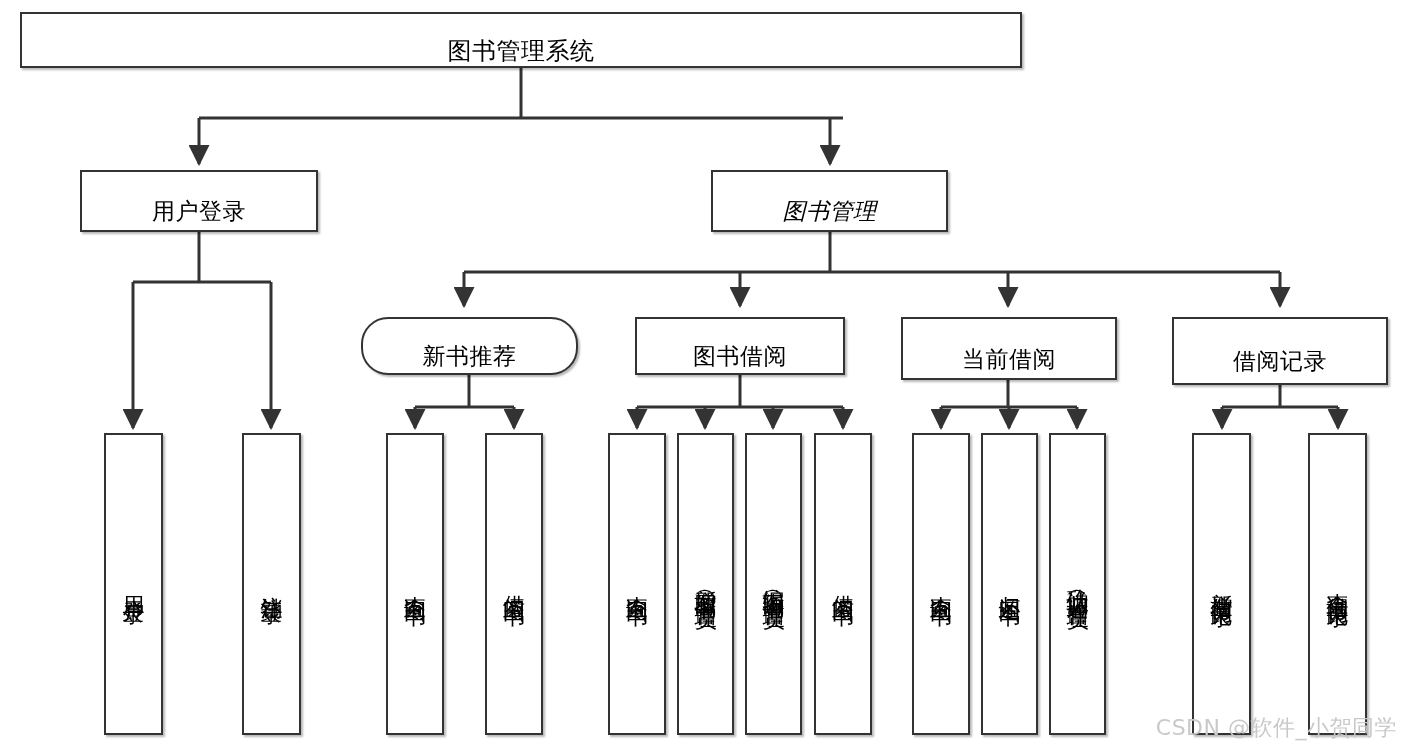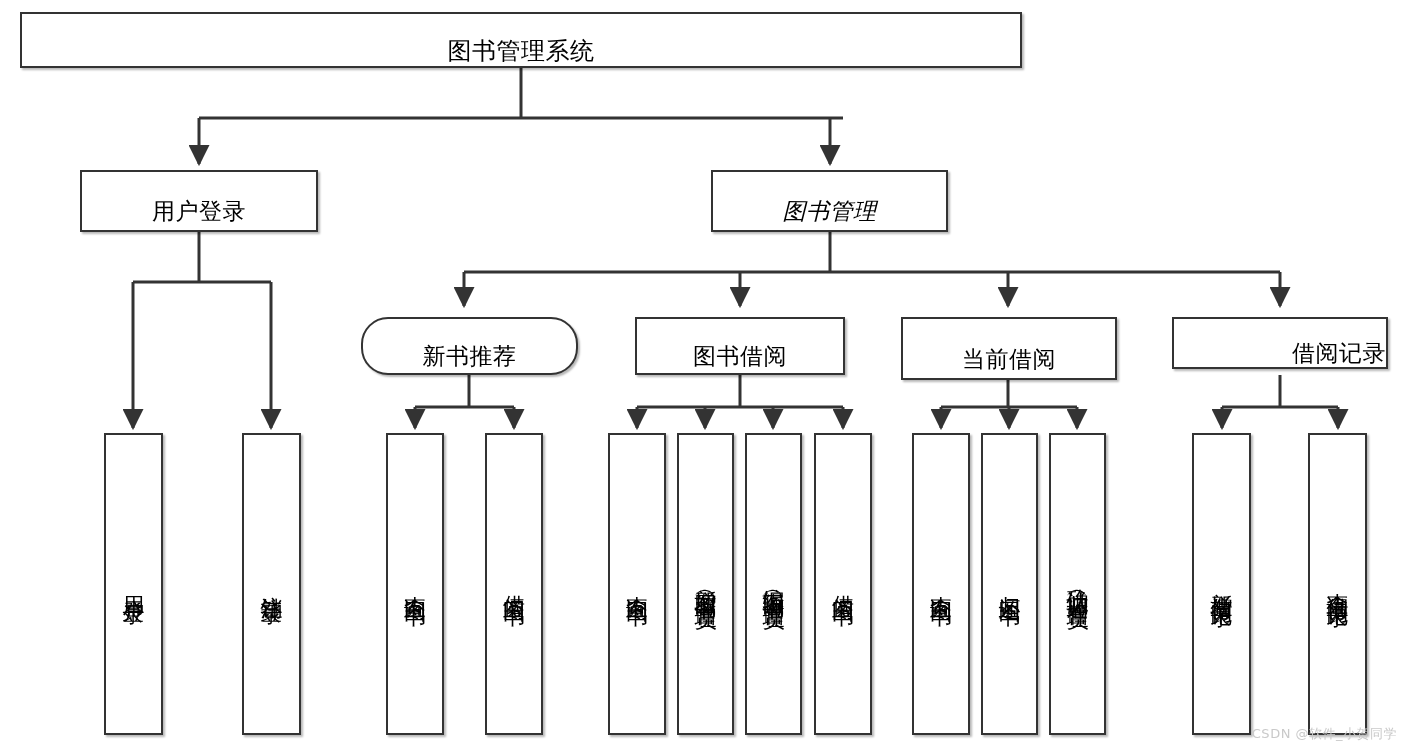--- a/index.html
+++ b/index.html
@@ -60,21 +60,21 @@
     text-orientation: upright;
     font-size: 22px;
     letter-spacing: 3px;
     line-height: 1;
   }
   .node.root .label { font-size: 24px; }
   .watermark {
     position: absolute;
     right: 8px;
     bottom: 4px;
-    font-size: 13px;
+    font-size: 22px;
     color: #c9c9c9;
     letter-spacing: 0.5px;
     white-space: nowrap;
     user-select: none;
   }
 </style>
 </head>
 <body>
 
 <div id="diagram-root">
@@ -142,21 +142,21 @@
 
   <div class="node horiz" style="left:361px; top:317px; width:217px; height:58px;border-radius:27px;">
     <span class="label">新书推荐</span>
   </div>
   <div class="node horiz" style="left:635px; top:317px; width:210px; height:58px;">
     <span class="label">图书借阅</span>
   </div>
   <div class="node horiz" style="left:901px; top:317px; width:216px; height:63px;">
     <span class="label">当前借阅</span>
   </div>
-  <div class="node horiz" style="left:1172px; top:317px; width:216px; height:52px;justify-content:flex-end;">
+  <div class="node horiz" style="left:1172px; top:317px; width:216px; height:68px;">
     <span class="label">借阅记录</span>
   </div>
 
   <div class="node vert" style="left:104px; top:433px; width:59px; height:302px;">
     <span class="label">用户登录</span>
   </div>
   <div class="node vert" style="left:242px; top:433px; width:59px; height:302px;">
     <span class="label">注销登录</span>
   </div>
 

